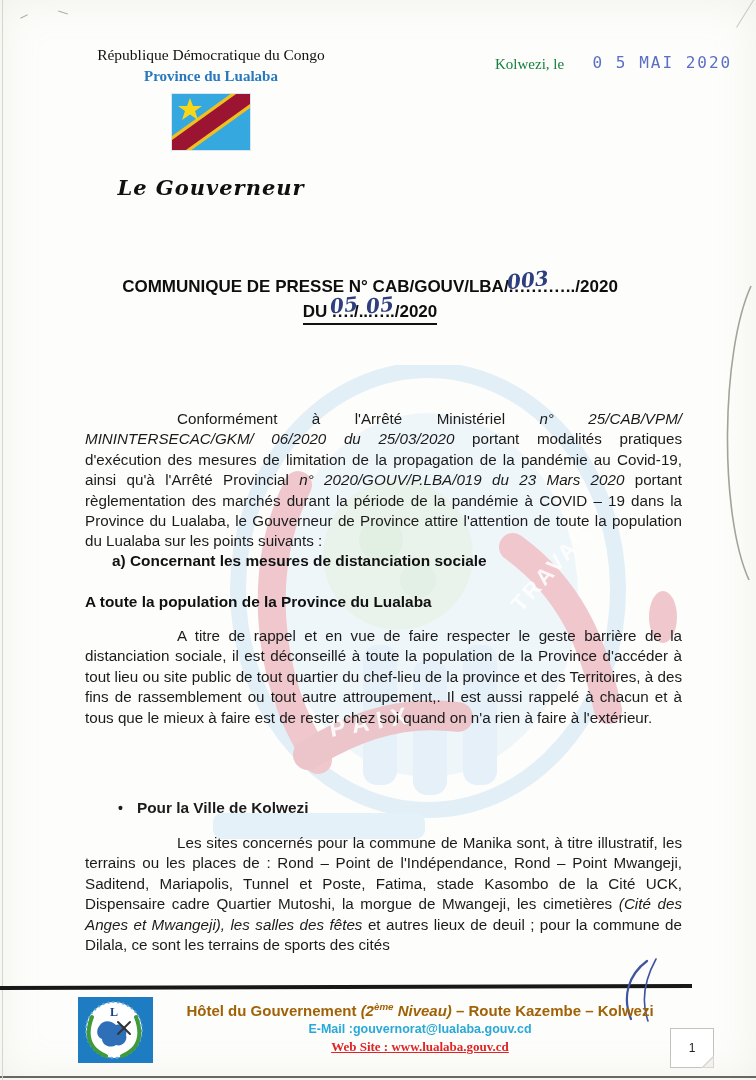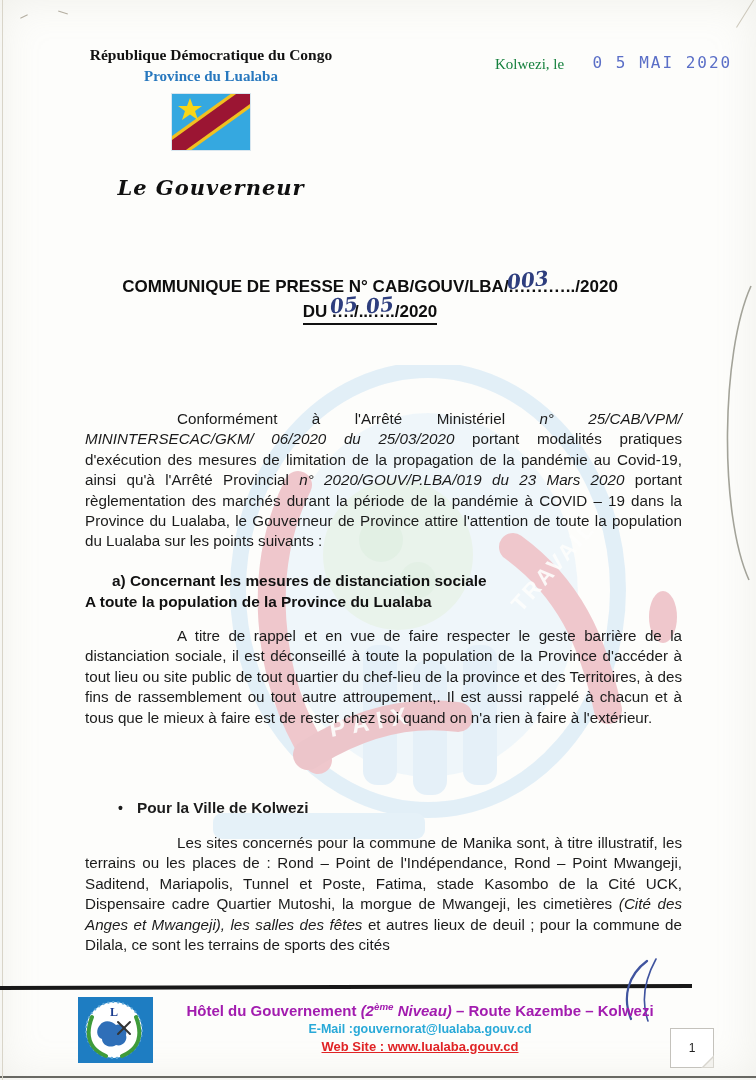--- a/index.html
+++ b/index.html
@@ -8,21 +8,21 @@
         box-shadow:inset 0 0 40px rgba(180,175,160,.18);}
   
   .edge-bottom{position:absolute;left:0;bottom:2px;width:100%;height:2px;background:#45453f;opacity:.8;}
   .edge-left{position:absolute;left:2px;top:0;width:1px;height:100%;background:#d9d5c9;}
   .speck{position:absolute;border-top:1px solid #b3ada0;}
   .speck1{left:20px;top:16px;width:8px;transform:rotate(-25deg);}
   .speck2{left:58px;top:12px;width:10px;transform:rotate(18deg);}
   .corner-line{position:absolute;right:10px;top:-4px;width:1px;height:34px;background:#ccc7ba;transform:rotate(32deg);}
   
   .header-left{position:absolute;left:55px;top:46px;width:312px;text-align:center;z-index:2;}
-  .country{font-family:"Liberation Serif",serif;font-weight:bold;font-size:15.5px;color:#121212;}
+  .country{font-family:"Liberation Serif",serif;font-weight:normal;font-size:15.5px;color:#121212;}
   .province{font-family:"Liberation Serif",serif;font-weight:bold;font-size:15px;color:#2878be;margin-top:4px;}
   .flag{width:78px;height:56px;margin:9px auto 0;position:relative;box-shadow:0 0 0 1px #d8e6ef;}
   .governor{font-family:"DejaVu Serif",serif;font-style:italic;font-weight:bold;font-size:21px;
             color:#101010;margin-top:25px;letter-spacing:1px;}
   .dateline{position:absolute;left:495px;top:54px;z-index:2;white-space:nowrap;}
   .place{font-family:"Liberation Serif",serif;font-size:15px;color:#15803d;display:inline-block;}
   .stamp{font-family:"DejaVu Sans Mono",monospace;font-size:16px;color:#5b6fc7;letter-spacing:2px;
          display:inline-block;margin-left:24px;transform:translateY(-1px);}
   
   .title-block{position:absolute;left:0;top:277px;width:740px;text-align:center;z-index:2;
@@ -34,34 +34,34 @@
        font-weight:bold;font-size:20px;color:#2e3e7e;transform:rotate(-6deg);white-space:nowrap;}
   
   .watermark{position:absolute;left:213px;top:365px;z-index:1;opacity:.5;pointer-events:none;}
   
   .para{position:absolute;left:85px;width:597px;font-size:15.2px;line-height:20.4px;
         text-align:justify;z-index:2;color:#1b1b1b;}
   .p1{top:373px;text-indent:92px;margin-top:36px;}
   .p2{top:626px;text-indent:92px;}
   .p3{top:833px;text-indent:92px;}
   .heading{position:absolute;font-weight:bold;font-size:15.4px;z-index:2;color:#111;}
-  .h-a{left:112px;top:572px;}
+  .h-a{left:112px;top:552px;}
   .h-pop{left:85px;top:593px;}
   .h-auth{left:85px;top:764px;}
   .bullet-row{position:absolute;left:118px;top:799px;z-index:2;font-size:15.4px;font-weight:bold;}
   .bullet-dot{display:inline-block;margin-right:14px;font-size:14px;}
   
   .rule{position:absolute;left:0;top:985px;width:692px;height:4px;background:#181818;
         transform:rotate(-.15deg);z-index:2;}
   .paraph{position:absolute;left:595px;top:953px;z-index:3;}
   .logo{position:absolute;left:78px;top:997px;z-index:3;}
   .footer-text{position:absolute;left:150px;top:1001px;width:540px;text-align:center;z-index:3;}
-  .address{font-weight:bold;font-size:15px;color:#a21caf;}
+  .address{font-weight:bold;font-size:15px;color:#a16207;}
   .email{font-weight:bold;font-size:12.5px;color:#29a9d8;margin-top:3px;}
-  .website{font-weight:bold;font-size:13px;color:#e02325;text-decoration:underline;margin-top:3px;}
+  .website{font-weight:bold;font-size:13px;color:#e02325;text-decoration:underline;margin-top:3px;font-family:Liberation Serif, serif;}
   .page-badge{position:absolute;left:670px;top:1028px;width:42px;height:38px;background:#fff;
               border:1.5px solid #c4c2bc;z-index:3;font-size:12px;color:#222;
               display:flex;align-items:center;justify-content:center;}
   .fold{position:absolute;right:-1px;bottom:-1px;border-style:solid;border-width:0 0 13px 13px;
         border-color:transparent transparent #d8d6cf transparent;}
   .fold2{position:absolute;right:0;bottom:0;border-style:solid;border-width:0 0 9px 9px;
          border-color:transparent transparent #f3f2ee transparent;}
   .curl{position:absolute;right:2px;top:282px;z-index:2;}
   sup{font-size:.65em;}
 </style>

